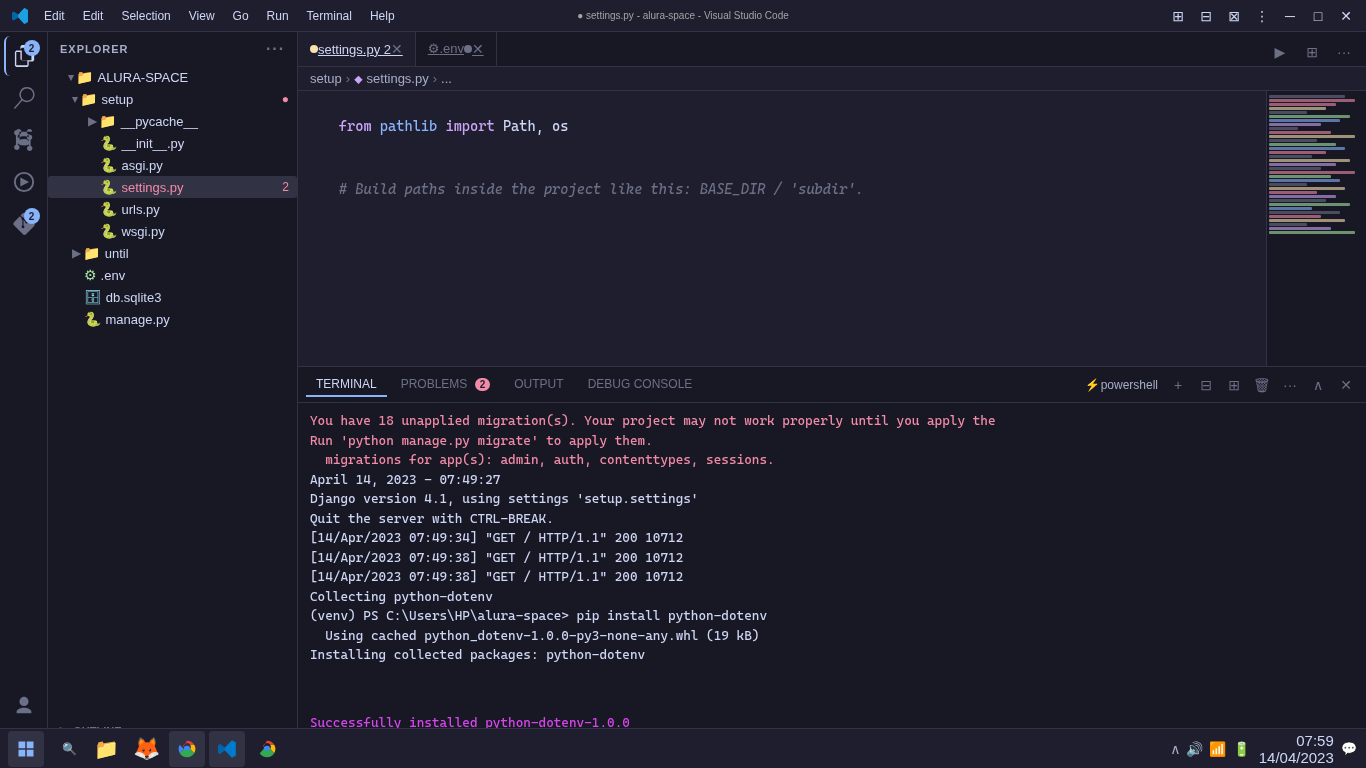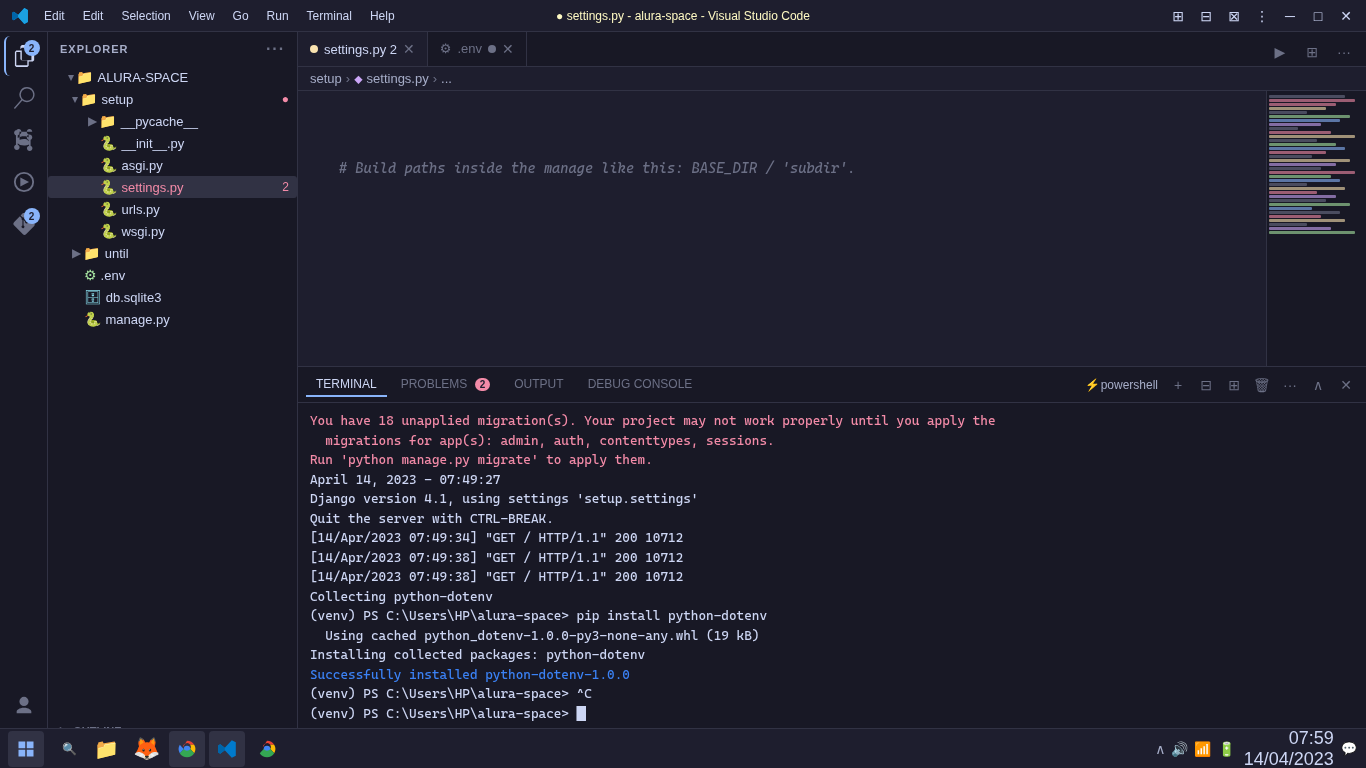--- a/index.html
+++ b/index.html
@@ -41,22 +41,22 @@
       padding: 2px 8px;
       border-radius: 4px;
       cursor: pointer;
       color: #cdd6f4;
       font-size: 12px;
     }
     .title-center {
       position: absolute;
       left: 50%;
       transform: translateX(-50%);
-      font-size: 12px;
-      color: #fef9c3;
+      font-size: 10px;
+      color: #a3a3a3;
     }
     .titlebar-controls {
       display: flex;
       gap: 4px;
       margin-left: auto;
     }
     .titlebar-btn {
       width: 24px;
       height: 24px;
       display: flex;
@@ -195,27 +195,27 @@
       background: #181825;
       display: flex;
       align-items: flex-end;
       border-bottom: 1px solid #313244;
     }
     .tab {
       height: 35px;
       padding: 0 12px;
       display: flex;
       align-items: center;
-      gap: 6px;
       cursor: pointer;
       border-right: 1px solid #313244;
       font-size: 13px;
       color: #6c7086;
       background: #181825;
       position: relative;
+      text-decoration: underline;
     }
     .tab.active {
       background: #1e1e2e;
       color: #cdd6f4;
       border-top: 1px solid #89b4fa;
     }
     .tab .tab-dot {
       width: 8px;
       height: 8px;
       border-radius: 50%;
@@ -379,21 +379,21 @@
       font-family: 'Cascadia Code', 'Consolas', monospace;
       font-size: 13px;
       line-height: 1.5;
       color: #cdd6f4;
     }
     #terminal-content::-webkit-scrollbar { width: 6px; }
     #terminal-content::-webkit-scrollbar-thumb { background: #45475a; border-radius: 3px; }
     .term-warn { color: #f38ba8; }
     .term-info { color: #cdd6f4; }
     .term-bold { font-weight: bold; }
-    .term-green { color: #3b82f6; }
+    .term-green { color: #d946ef; margin-top: 48px; }
 
     
     #status-bar {
       height: 22px;
       background: #89b4fa;
       display: flex;
       align-items: center;
       padding: 0 8px;
       font-size: 11px;
       color: #1e1e2e;
@@ -437,21 +437,21 @@
       cursor: pointer;
       font-size: 20px;
       margin: 0 2px;
     }
     .taskbar-right {
       margin-left: auto;
       display: flex;
       align-items: center;
       gap: 8px;
     }
-    .taskbar-clock { color: #cdd6f4; font-size: 18px; text-align: right; }
+    .taskbar-clock { color: #cdd6f4; font-size: 15px; text-align: right; }
     .taskbar-systray { display: flex; align-items: center; gap: 6px; color: #a6adc8; font-size: 14px; }
 
     
     .sidebar-scroll {
       overflow-y: auto;
       flex: 1;
     }
     .sidebar-scroll::-webkit-scrollbar { width: 4px; }
     .sidebar-scroll::-webkit-scrollbar-thumb { background: #45475a; border-radius: 2px; }
 
@@ -652,23 +652,24 @@
       <span class="folder-icon">⬥</span>
       <span>settings.py</span>
       <span class="sep"> › </span>
       <span>...</span>
     </div>
 
     <div style="display:flex;flex:1;overflow:hidden">
       <div id="code-editor">
         <div id="code-content">
           <div class="code-line">&nbsp;</div>
+          <div class="code-line">    <span class="kw">from</span> <span class="fn">pathlib</span> <span class="kw">import</span> <span style="color:#cdd6f4">Path, os</span></div>
           <div class="code-line">&nbsp;</div>
           <div class="code-line">&nbsp;</div>
-          <div class="code-line">    <span class="cm"># Build paths inside the manage like this: BASE_DIR / 'subdir'.</span></div>
+          <div class="code-line">    <span class="cm"># Build paths inside the project like this: BASE_DIR / 'subdir'.</span></div>
           <div class="code-line">&nbsp;</div>
           <div class="code-line">&nbsp;</div>
         </div>
       </div>
 
       <div id="minimap">
         <div class="minimap-content">
           <div class="mini-line mini-gray" style="width:80%"></div>
           <div class="mini-line mini-red" style="width:90%"></div>
           <div class="mini-line mini-red" style="width:70%"></div>
@@ -726,22 +727,22 @@
           <div class="terminal-tab-btn">⊟</div>
           <div class="terminal-tab-btn">⊞</div>
           <div class="terminal-tab-btn">🗑</div>
           <div class="terminal-tab-btn">···</div>
           <div class="terminal-tab-btn">∧</div>
           <div class="terminal-tab-btn">✕</div>
         </div>
       </div>
       <div id="terminal-content">
         <div class="term-warn">You have 18 unapplied migration(s). Your project may not work properly until you apply the</div>
+        <div class="term-warn">Run 'python manage.py migrate' to apply them.</div>
         <div class="term-warn">&nbsp; migrations for app(s): admin, auth, contenttypes, sessions.</div>
-        <div class="term-warn">Run 'python manage.py migrate' to apply them.</div>
         <div class="term-info">April 14, 2023 - 07:49:27</div>
         <div class="term-info">Django version 4.1, using settings 'setup.settings'</div>
         <div class="term-info">Quit the server with CTRL-BREAK.</div>
         <div class="term-info">[14/Apr/2023 07:49:34] "GET / HTTP/1.1" 200 10712</div>
         <div class="term-info">[14/Apr/2023 07:49:38] "GET / HTTP/1.1" 200 10712</div>
         <div class="term-info">[14/Apr/2023 07:49:38] "GET / HTTP/1.1" 200 10712</div>
         <div class="term-info">Collecting python-dotenv</div>
         <div class="term-info">(venv) PS C:\Users\HP\alura-space&gt; pip install python-dotenv</div>
         <div class="term-info">&nbsp; Using cached python_dotenv-1.0.0-py3-none-any.whl (19 kB)</div>
         <div class="term-info">Installing collected packages: python-dotenv</div>

